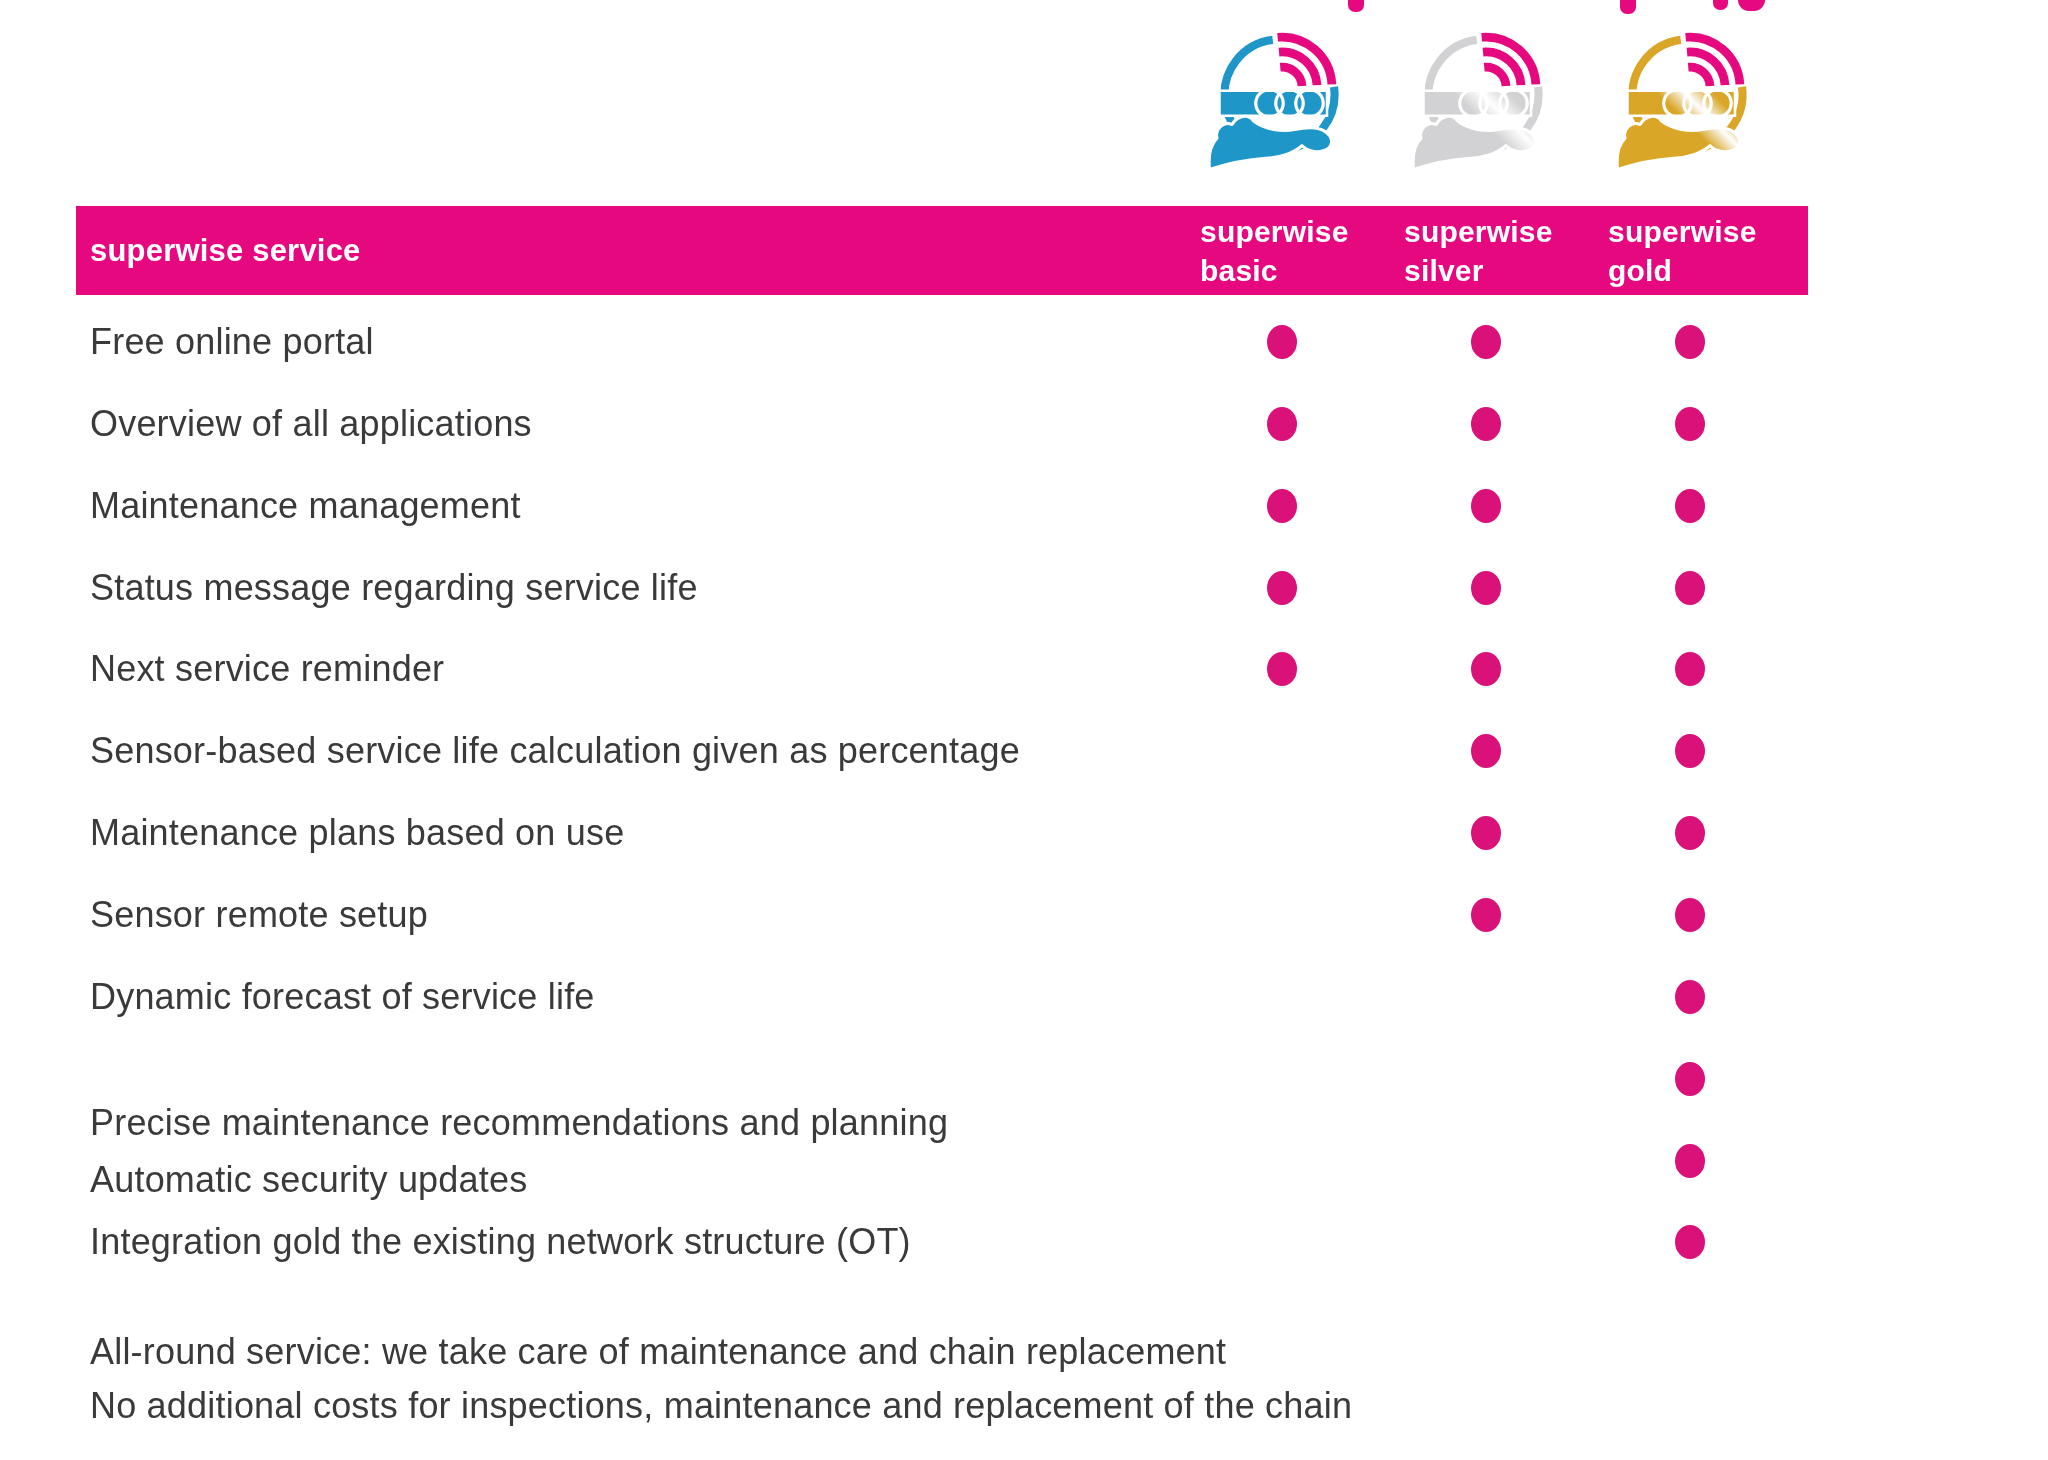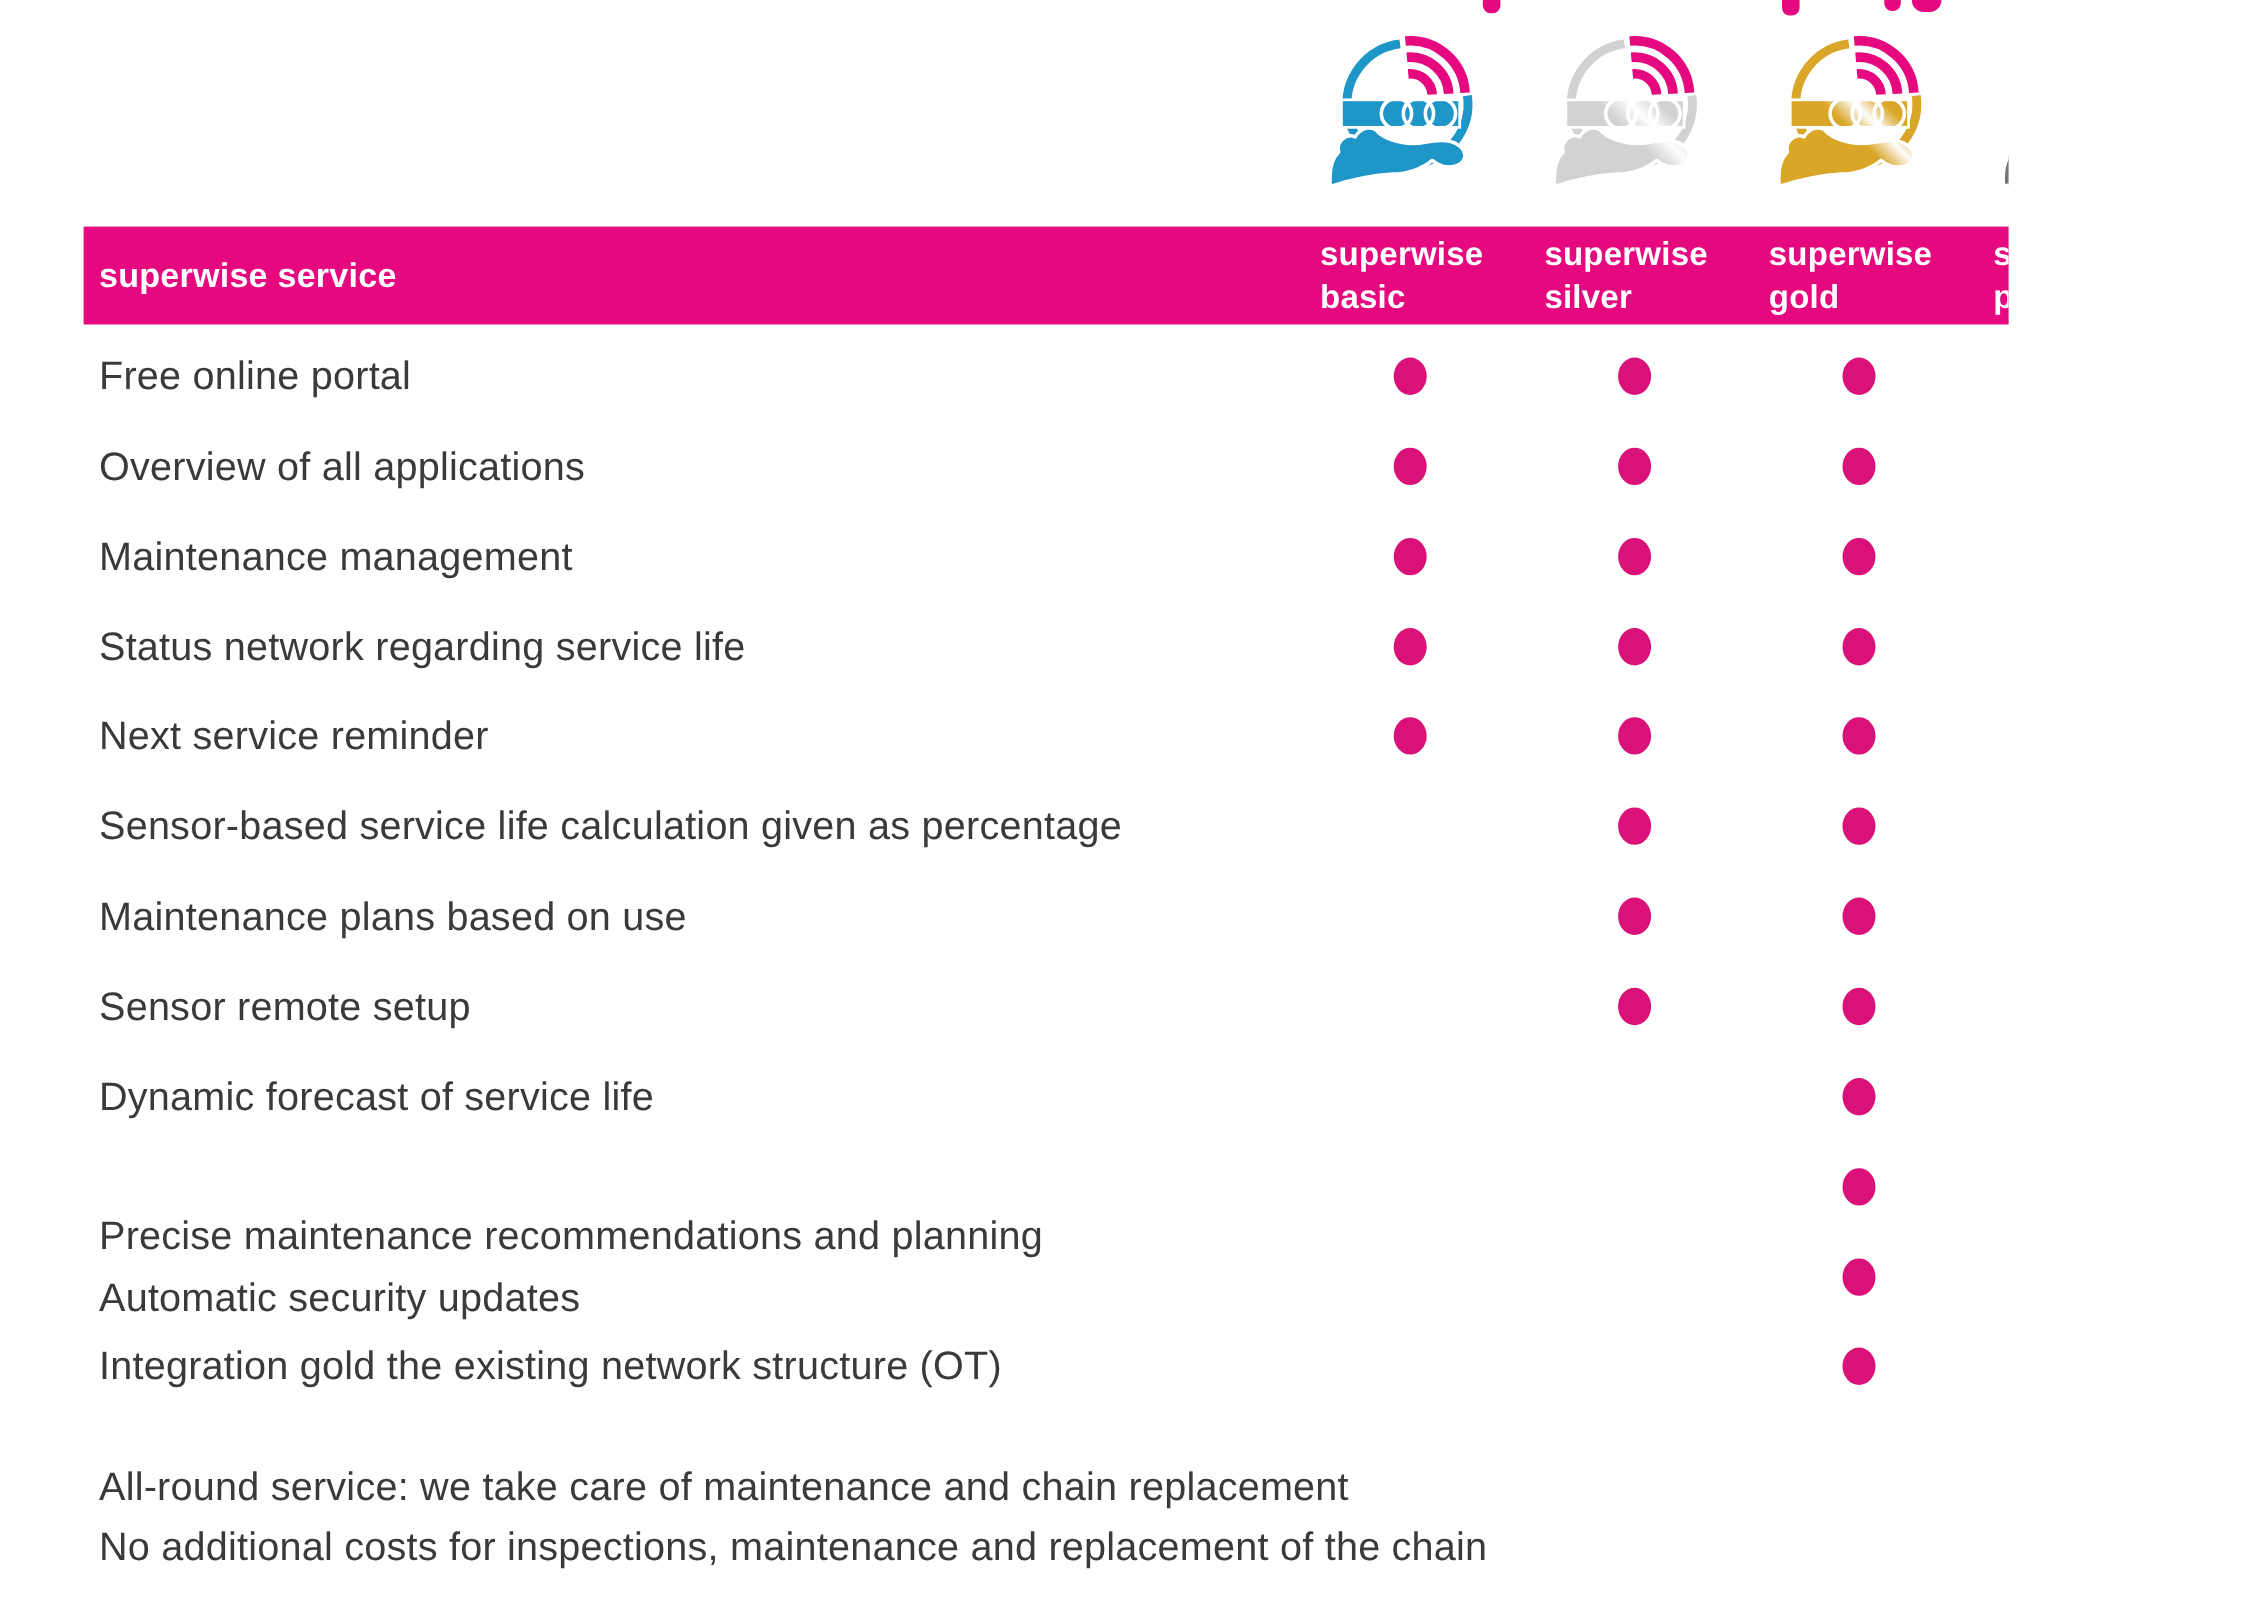--- a/index.html
+++ b/index.html
@@ -1,19 +1,18 @@
 <!DOCTYPE html>
 <html style="--pink: #E5087E; --dot: #DA1178; --rowtext: #3A3A3C;"><head>
 <meta charset="utf-8">
 <style>
   html,body{margin:0;padding:0;background:#fff;}
   .stage{
     position:relative;width:1808px;height:1460px;background:#ffffff;overflow:hidden;
     font-family:"Liberation Sans", sans-serif;
-    padding-left:18px;
   }
   
   .frag{position:absolute;top:0;background:var(--pink);}
   .frag.stem{border-radius:0 0 7px 7px;}
   .frag.bowl{border-radius:0 0 14px 14px;}
   
   .icon-box{position:absolute;top:22px;width:150px;height:150px;}
   
   .headerbar{
     position:absolute;left:76px;top:206px;width:1912px;height:89px;
@@ -186,21 +185,21 @@
       <div class="row-label" style="top: 403px;">Overview of all applications</div>
       <div class="dot" style="left: 1267px; top: 407px;"></div>
       <div class="dot" style="left: 1471px; top: 407px;"></div>
       <div class="dot" style="left: 1675px; top: 407px;"></div>
       <div class="dot" style="left: 1879px; top: 407px;"></div>
       <div class="row-label" style="top: 485px;">Maintenance management</div>
       <div class="dot" style="left: 1267px; top: 489px;"></div>
       <div class="dot" style="left: 1471px; top: 489px;"></div>
       <div class="dot" style="left: 1675px; top: 489px;"></div>
       <div class="dot" style="left: 1879px; top: 489px;"></div>
-      <div class="row-label" style="top: 567px;">Status network regarding service life</div>
+      <div class="row-label" style="top: 567px;">Status message regarding service life</div>
       <div class="dot" style="left: 1267px; top: 571px;"></div>
       <div class="dot" style="left: 1471px; top: 571px;"></div>
       <div class="dot" style="left: 1675px; top: 571px;"></div>
       <div class="dot" style="left: 1879px; top: 571px;"></div>
       <div class="row-label" style="top: 648px;">Next service reminder</div>
       <div class="dot" style="left: 1267px; top: 652px;"></div>
       <div class="dot" style="left: 1471px; top: 652px;"></div>
       <div class="dot" style="left: 1675px; top: 652px;"></div>
       <div class="dot" style="left: 1879px; top: 652px;"></div>
       <div class="row-label" style="top: 730px;">Sensor-based service life calculation given as percentage</div>

